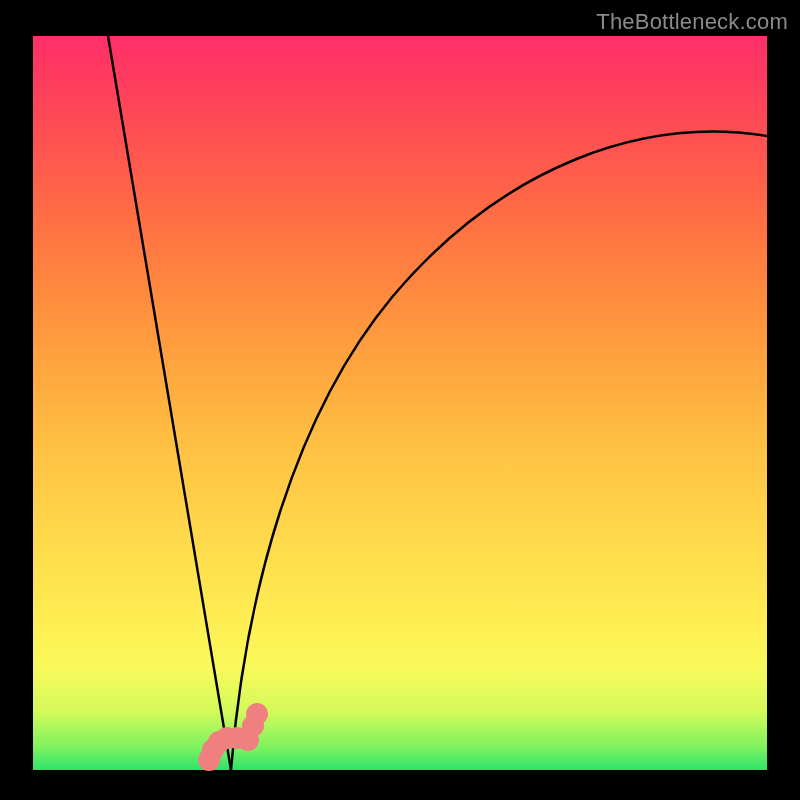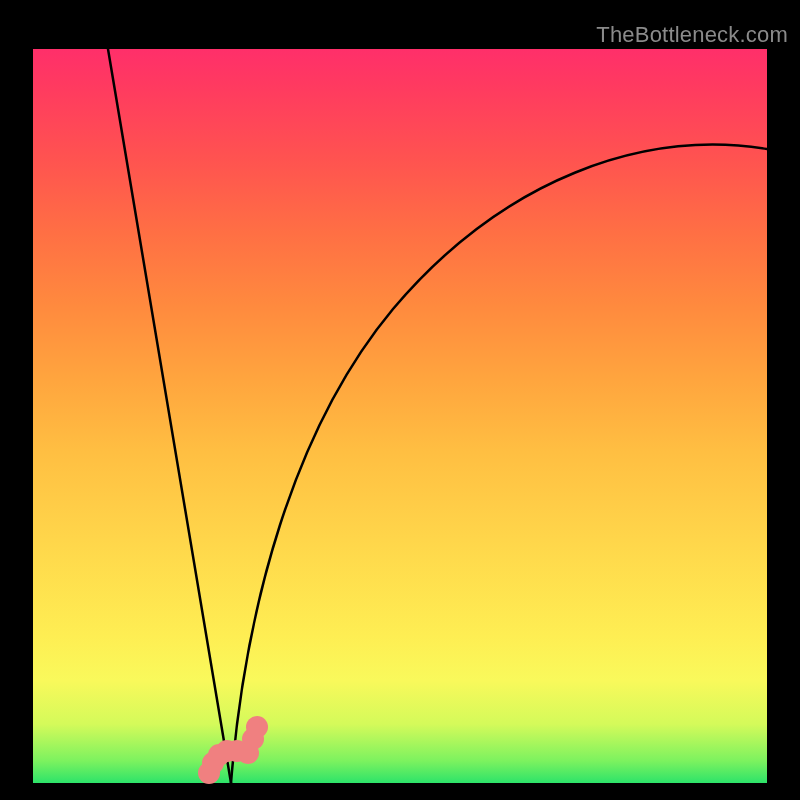--- a/index.html
+++ b/index.html
@@ -6,21 +6,21 @@
     margin: 0;
     padding: 0;
     width: 800px;
     height: 800px;
     background: #000;
     overflow: hidden;
   }
   .frame {
     position: absolute;
     left: 0;
-    top: 16px;
+    top: 3px;
     width: 800px;
     height: 736px;
     background: #000;
   }
   .plot {
     position: absolute;
     left: 33px;
     top: 33px;
     width: 734px;
     height: 734px;

